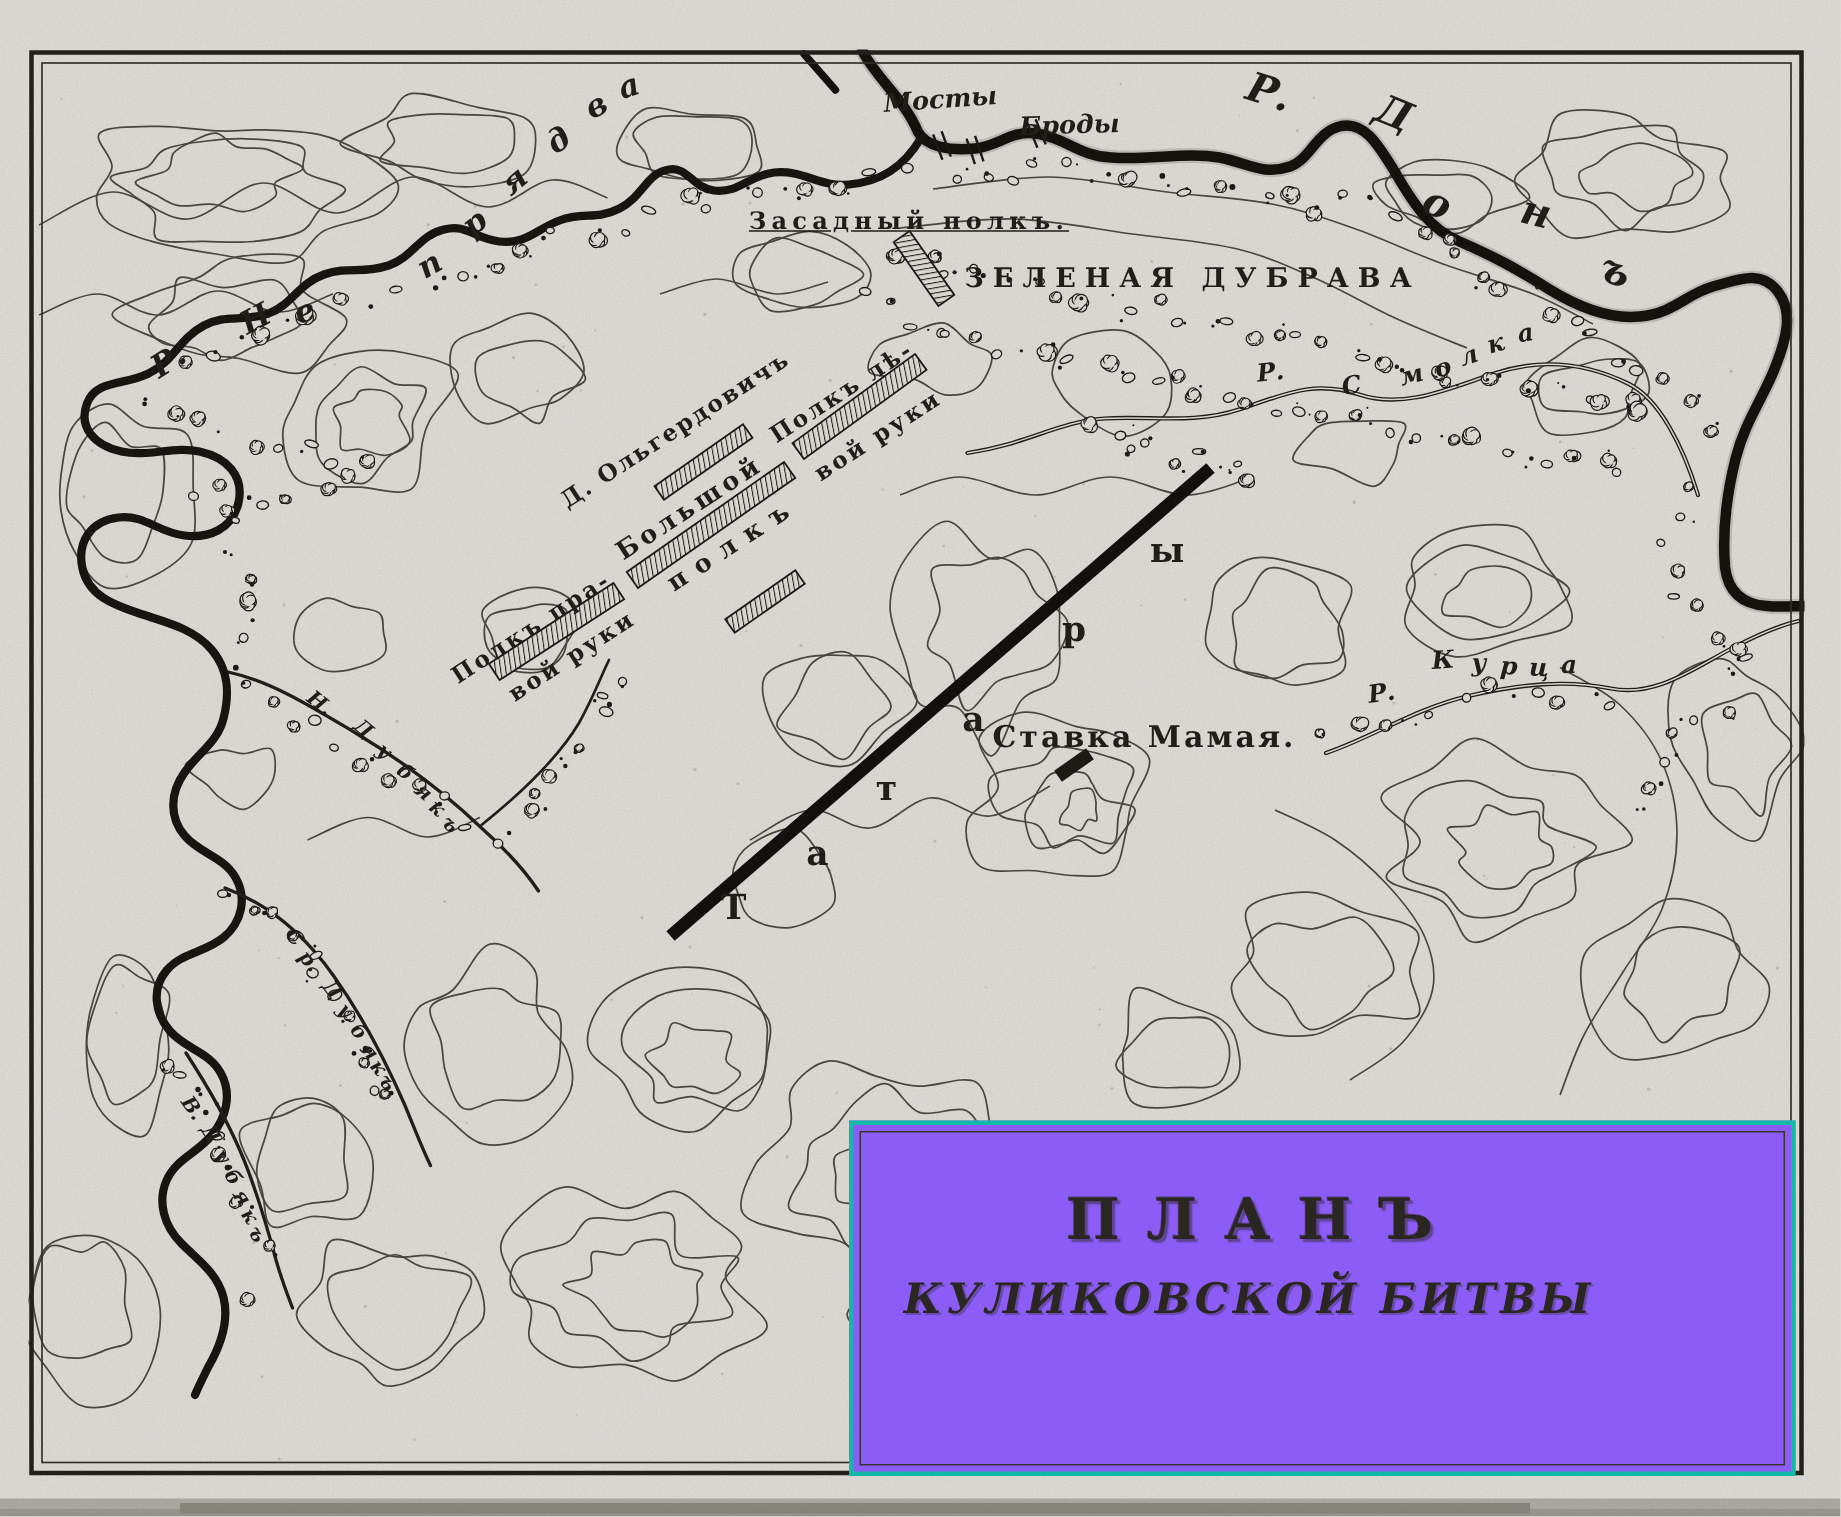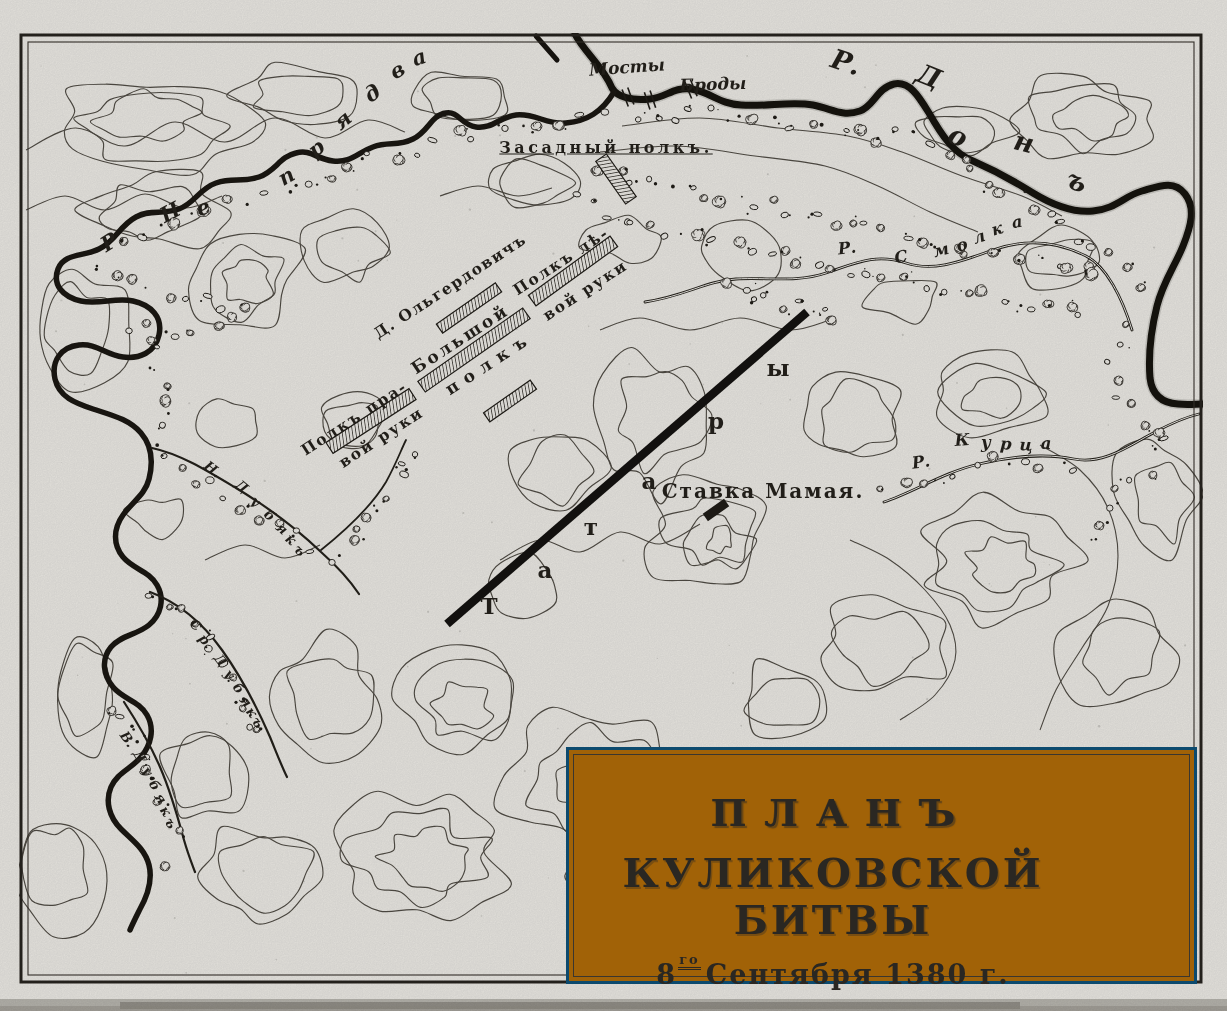--- a/index.html
+++ b/index.html
@@ -8,27 +8,27 @@
   .stage svg{position:absolute;left:0;top:0;}
   .labels{position:absolute;inset:0;z-index:2;pointer-events:none;}
   .lbl{position:absolute;white-space:nowrap;color:#211e19;}
   .lbl .ltr{position:absolute;}
   .cv{font-style:italic;font-weight:600;}
   .lg{font-size:27px;} .md{font-size:21px;} .sm{font-size:16.5px;} .xs{font-size:13.5px;}
   .tatar{font-size:23px;font-weight:600;letter-spacing:0;}
   .cap{font-weight:600;}
   
   .cartouche{position:absolute;left:566px;top:747px;width:631px;height:237px;
-      background:#a16207;border:3px solid #0c4a6e;box-sizing:border-box;z-index:3;}
+      background:#8b5cf6;border:3px solid #14b8a6;box-sizing:border-box;z-index:3;}
   .cartouche .innerline{position:absolute;inset:4px;border:1.2px solid #3a362f;}
   .cartouche .tblock{position:absolute;left:14px;top:40px;width:500px;text-align:center;color:#2a2722;}
   .t1{font-size:38px;font-weight:700;letter-spacing:18px;padding-left:18px;
       text-shadow:2px 2px 1px rgba(45,42,36,.5), -0.5px -0.5px 0 rgba(45,42,36,.6);}
-  .t2{font-size:40px;font-weight:700;letter-spacing:3px;margin-top:14px;
-      text-shadow:1.5px 1.5px 0 rgba(45,42,36,.35);}
+  .t2{font-size:28px;font-weight:700;letter-spacing:3px;margin-top:14px;
+      text-shadow:1.5px 1.5px 0 rgba(45,42,36,.35);font-style:italic;}
   .t3{font-size:27px;font-weight:600;letter-spacing:2px;margin-top:16px;}
   .t3 .ord{display:inline-block;font-size:13px;transform:translateY(-10px);
       border-bottom:3px double #2a2722;padding:0 1px;margin:0 5px 0 1px;}
 </style>
 </head>
 <body>
 
 <div class="stage">
 
   <svg id="mapsvg" width="1227" height="1011" viewBox="0 0 1227 1011">
@@ -1370,20 +1370,21 @@
       <rect x="0" y="1006" width="1227" height="5" fill="#8d8a82" opacity="0.5"></rect>
     </g>
 
     <rect x="0" y="0" width="1227" height="1011" filter="url(#grain)" opacity="0.07"></rect>
   </svg>
 
   <div class="labels">
     <div class="lbl cv" style="left:627px;top:67px;font-size:17px;transform:translate(-50%,-50%) rotate(-4deg);">Мосты</div>
     <div class="lbl cv" style="left:713px;top:84px;font-size:17px;transform:translate(-50%,-50%) rotate(-2deg);">Броды</div>
     <div class="lbl cap" style="left:606px;top:147px;font-size:16px;letter-spacing:3.5px;transform:translate(-50%,-50%);text-decoration:underline;">Засадный полкъ.</div>
+    <div class="lbl cap" style="left:795px;top:186px;font-size:18px;letter-spacing:6px;transform:translate(-50%,-50%);">ЗЕЛЕНАЯ ДУБРАВА</div>
     <div class="lbl cap" style="left:450px;top:286px;font-size:15.5px;letter-spacing:1.5px;transform:translate(-50%,-50%) rotate(-33deg);">Д. Ольгердовичъ</div>
     <div class="lbl cap" style="left:460px;top:339px;font-size:17px;letter-spacing:3px;font-weight:700;transform:translate(-50%,-50%) rotate(-33deg);">Большой</div>
     <div class="lbl cap" style="left:489px;top:363px;font-size:17px;letter-spacing:8px;font-weight:700;transform:translate(-50%,-50%) rotate(-33deg);">полкъ</div>
     <div class="lbl cap" style="left:561px;top:261px;font-size:15.5px;letter-spacing:2px;transform:translate(-50%,-50%) rotate(-33deg);">Полкъ лѣ-</div>
     <div class="lbl cap" style="left:585px;top:290px;font-size:15.5px;letter-spacing:2px;transform:translate(-50%,-50%) rotate(-33deg);">вой руки</div>
     <div class="lbl cap" style="left:354px;top:418px;font-size:15.5px;letter-spacing:2px;transform:translate(-50%,-50%) rotate(-33deg);">Полкъ пра-</div>
     <div class="lbl cap" style="left:381px;top:437px;font-size:15.5px;letter-spacing:2px;transform:translate(-50%,-50%) rotate(-33deg);">вой руки</div>
     <div class="lbl cap" style="left:763px;top:491px;font-size:20px;letter-spacing:2px;transform:translate(-50%,-50%);">Ставка Мамая.</div>
 
     <div class="lbl">
@@ -1457,17 +1458,16 @@
         <span class="ltr cv xs" style="left: 166px; top: 811px; transform: translate(-50%, -50%) rotate(55deg);">к</span>
         <span class="ltr cv xs" style="left: 171px; top: 823px; transform: translate(-50%, -50%) rotate(55deg);">ъ</span>
       </div>
   </div>
 
   <div class="cartouche">
     <div class="innerline"></div>
     <div class="tblock">
       <div class="t1">ПЛАНЪ</div>
       <div class="t2">КУЛИКОВСКОЙ БИТВЫ</div>
-      <div class="t3"><span>8</span><sup class="ord">го</sup><span>Сентября 1380 г.</span></div>
     </div>
   </div>
 
 </div>
 
 </body></html>

